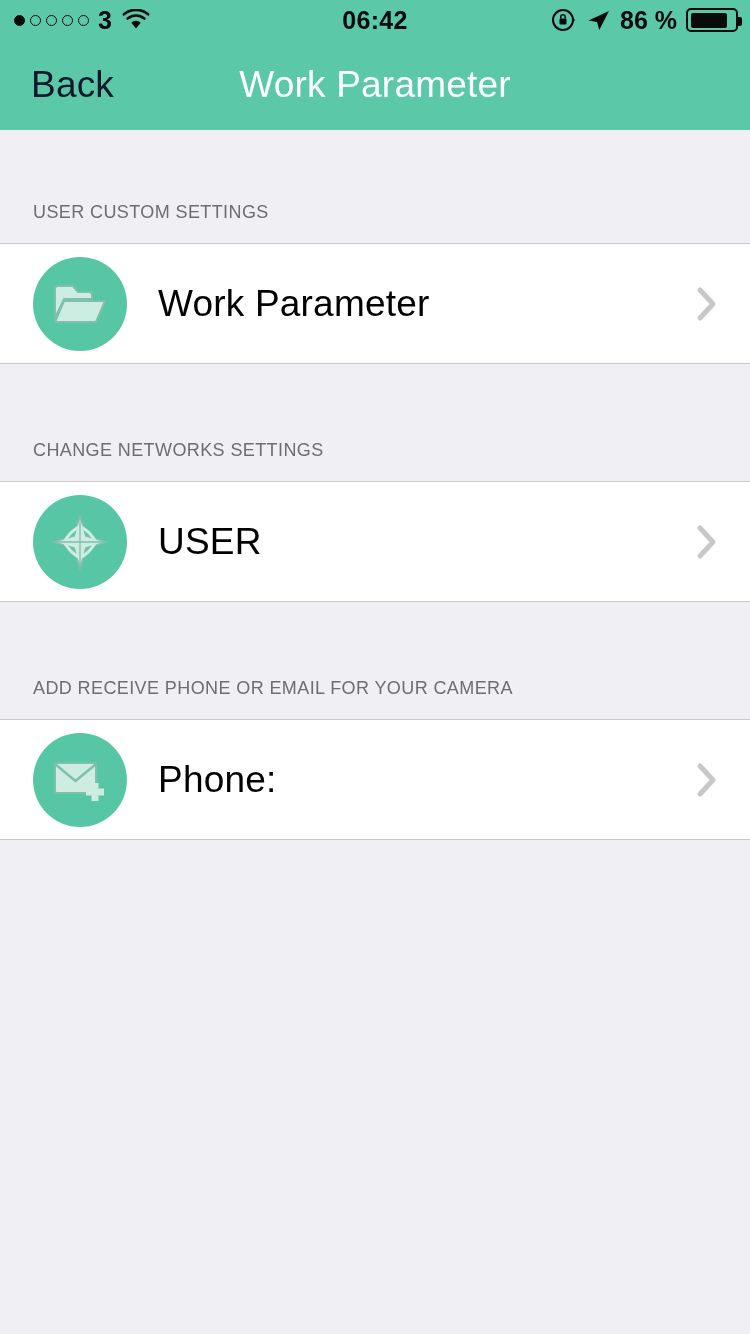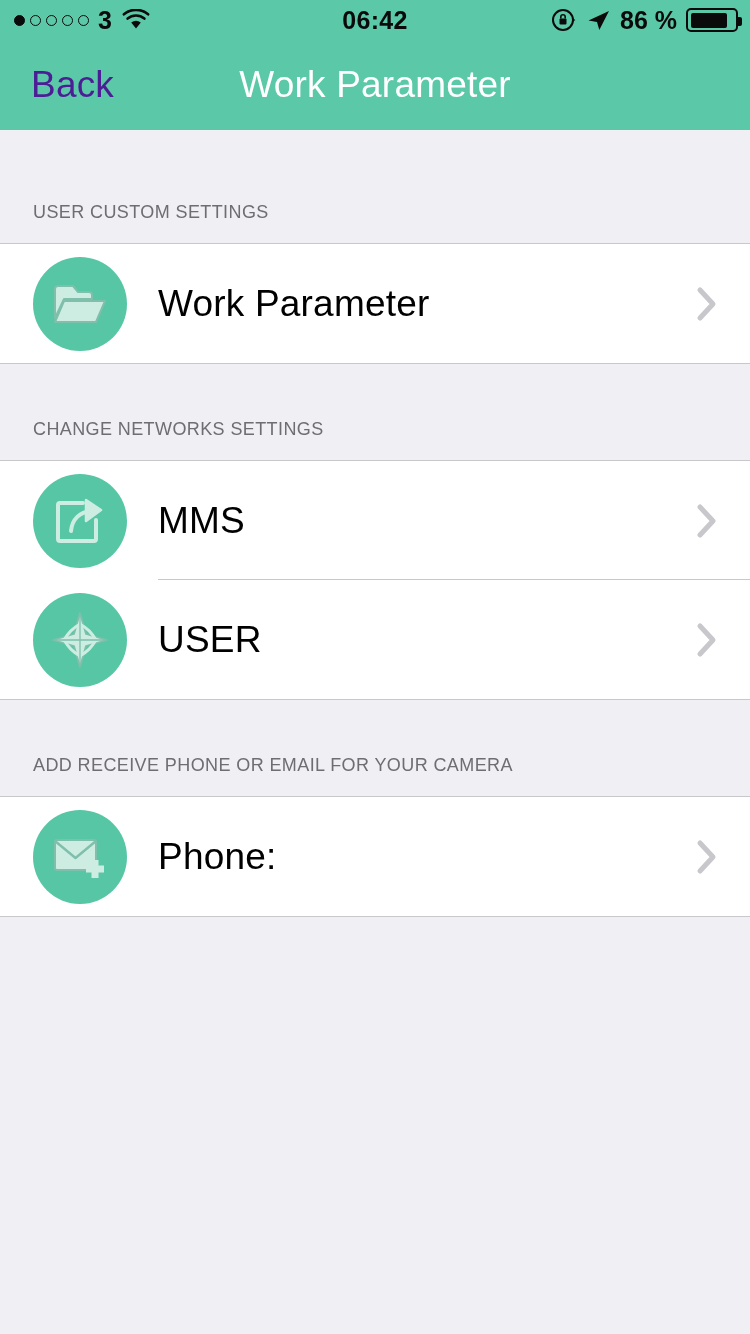--- a/index.html
+++ b/index.html
@@ -42,36 +42,36 @@
   }
   .battery-fill { height:100%; background:#0A0A0A; border-radius:2px; }
 
   
   .navbar {
     height:90px; background:#5BC9A8; position:relative;
     display:flex; align-items:center;
   }
   .back-btn {
     position:absolute; left:31px; top:50%; transform:translateY(-50%);
-    color:#4c1d95; font-size:37px; letter-spacing:0.2px; cursor:pointer;
+    color:#0f172a; font-size:37px; letter-spacing:0.2px; cursor:pointer;
     background:none; border:none; font-family:inherit;
   }
   .nav-title {
     position:absolute; left:0; right:0; text-align:center;
     color:#FFFFFF; font-size:37px; letter-spacing:0.2px;
   }
 
   
   .section-header {
     color:#6D6D72; font-size:18px; letter-spacing:0.4px;
     padding-left:33px; display:flex; align-items:flex-end;
     background:#EFEFF4;
   }
   .sec-gap-1 { height:113px; }
-  .sec-gap { height:96px; }
+  .sec-gap { height:117px; }
   .section-header span { padding-bottom:20px; }
 
   .group { background:#FFFFFF; border-top:1px solid #C8C7CC; border-bottom:1px solid #C8C7CC; }
 
   .row {
     height:119px; display:flex; align-items:center;
     position:relative; background:#FFFFFF; cursor:pointer;
   }
   .row .sep {
     position:absolute; left:158px; right:0; bottom:0; height:1px; background:#C8C7CC;
@@ -151,34 +151,20 @@
       </svg>
     </div>
   </div>
 
   <div class="section-header sec-gap">
     <span>CHANGE NETWORKS SETTINGS</span>
   </div>
   <div class="group">
     <div class="row">
       <div class="icon-wrap">
-        <svg width="54" height="54" viewBox="0 0 54 54">
-          <path d="M30 9 H7 a2 2 0 0 0-2 2 v34 a2 2 0 0 0 2 2 h34 a2 2 0 0 0 2-2 V26" fill="none" stroke="#CDEDE2" stroke-width="4" stroke-linecap="round" stroke-linejoin="round"></path>
-          <path d="M18 37 C19 25 27 18 38 17" fill="none" stroke="#CDEDE2" stroke-width="4" stroke-linecap="round"></path>
-          <path d="M33 6 L48 16 L33 27 Z" fill="#CDEDE2" stroke="#CDEDE2" stroke-width="2.5" stroke-linejoin="round"></path>
-        </svg>
-      </div>
-      <div class="row-label">MMS</div>
-      <svg class="chevron" width="22" height="36" viewBox="0 0 22 36">
-        <path d="M4 4 L17 18 L4 32" stroke="#C7C7CC" stroke-width="5" fill="none" stroke-linecap="round" stroke-linejoin="round"></path>
-      </svg>
-      <div class="sep"></div>
-    </div>
-    <div class="row">
-      <div class="icon-wrap">
         <svg width="58" height="58" viewBox="0 0 58 58">
           <path d="M29 2 L35 23 L56 29 L35 35 L29 56 L23 35 L2 29 L23 23 Z" fill="#CDEDE2" stroke="#7FBFAC" stroke-width="1.8" stroke-linejoin="round"></path>
           <path d="M29 13 C37 18 40 21 45 29 C40 37 37 40 29 45 C21 40 18 37 13 29 C18 21 21 18 29 13 Z" fill="none" stroke="#CDEDE2" stroke-width="3"></path>
           <path d="M29 2 L29 56 M2 29 L56 29" stroke="#7FBFAC" stroke-width="1.3"></path>
         </svg>
       </div>
       <div class="row-label">USER</div>
       <svg class="chevron" width="22" height="36" viewBox="0 0 22 36">
         <path d="M4 4 L17 18 L4 32" stroke="#C7C7CC" stroke-width="5" fill="none" stroke-linecap="round" stroke-linejoin="round"></path>
       </svg>

